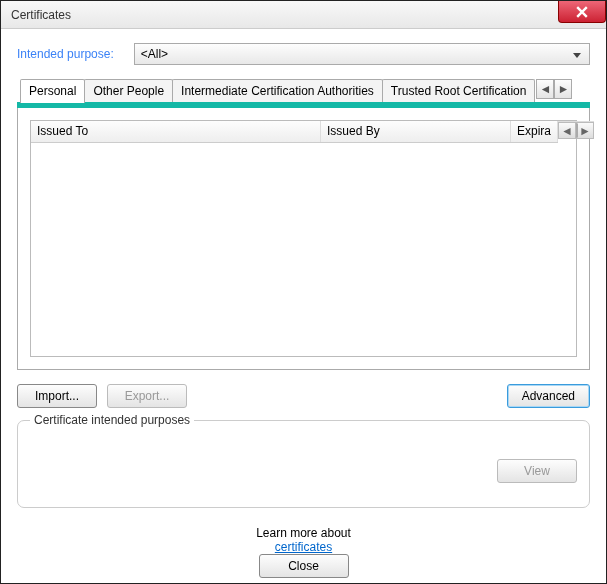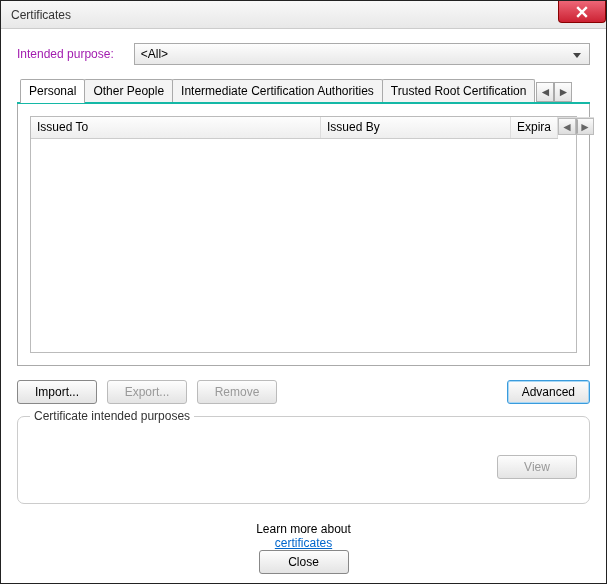--- a/index.html
+++ b/index.html
@@ -4,25 +4,25 @@
 <style>
 * { box-sizing: border-box; font-family: "Segoe UI", Tahoma, sans-serif; font-size: 12px; }
 body { margin: 0; background: #4a5a6a; width: 607px; height: 584px; overflow: hidden; }
 .dialog { width: 607px; height: 584px; background: #fff; border: 1px solid #222; position: relative; }
 .titlebar { height: 28px; background: linear-gradient(#f8f8f8,#e8e8e8); border-bottom: 1px solid #ccc; display: flex; align-items: center; padding-left: 10px; }
 .title { color: #333; }
 .close-btn { position: absolute; right: 0; top: 0; width: 48px; height: 22px; background: linear-gradient(#e67,#c23); border: 1px solid #800; border-top: none; border-radius: 0 0 4px 4px; display: flex; align-items: center; justify-content: center; color: #fff; cursor: pointer; }
 .close-btn svg { width: 12px; height: 12px; }
 .body { padding: 14px 16px 10px 16px; }
 .row-purpose { display: flex; align-items: center; margin-bottom: 14px; gap: 20px; }
-.lbl-purpose { color: #a21caf; }
+.lbl-purpose { color: #3b82f6; }
 .select { flex: 1; height: 22px; border: 1px solid #aaa; background: linear-gradient(#fdfdfd,#e8e8e8); display: flex; align-items: center; padding: 0 6px; position: relative; }
 .select::after { content: ""; position: absolute; right: 8px; top: 9px; border-left: 4px solid transparent; border-right: 4px solid transparent; border-top: 5px solid #444; }
 .tabs-wrap { position: relative; margin-bottom: 0; }
-.tab-row { display: flex; align-items: flex-end; border-bottom: 2px solid #14b8a6; padding-left: 3px; }
+.tab-row { display: flex; align-items: flex-start; border-bottom: 6px solid #14b8a6; padding-left: 3px; }
 .tab { padding: 4px 8px 4px 8px; border: 1px solid #aaa; border-bottom: none; background: #f4f4f4; margin-right: -1px; cursor: pointer; position: relative; border-radius: 2px 2px 0 0; }
 .tab.active { background: #fff; z-index: 2; padding-bottom: 5px; margin-bottom: -1px; }
 .tab-scroll { display: flex; margin-left: 2px; }
 .tab-arrow { width: 18px; height: 20px; border: 1px solid #aaa; background: linear-gradient(#fdfdfd,#e4e4e4); display: flex; align-items: center; justify-content: center; font-size: 9px; color: #555; cursor: pointer; }
 .tab-panel { border: 1px solid #aaa; border-top: none; padding: 12px; height: 262px; }
 .list { border: 1px solid #bbb; height: 100%; display: flex; flex-direction: row; background: #fff; }
 .list-header { display: flex; height: 22px; background: linear-gradient(#fdfdfd,#eee); border-bottom: 1px solid #ccc; }
 .col { padding: 3px 6px; border-right: 1px solid #ddd; overflow: hidden; white-space: nowrap; }
 .col.c1 { width: 290px; }
 .col.c2 { width: 190px; }
@@ -99,21 +99,20 @@
                 <span>►</span>
               </div>
           </div>
         </div>
       </div>
     </div>
 
     <div class="btn-row">
       <div class="btn"><span>Import...</span></div>
       <div class="btn disabled"><span>Export...</span></div>
-      <div class="btn disabled"><span>Remove</span></div>
       <div class="spacer"></div>
       <div class="btn accent"><span>Advanced</span></div>
     </div>
 
     <div class="group">
       <span class="group-title">Certificate intended purposes</span>
       <div class="group-inner">
         <div class="btn disabled"><span>View</span></div>
       </div>
     </div>

